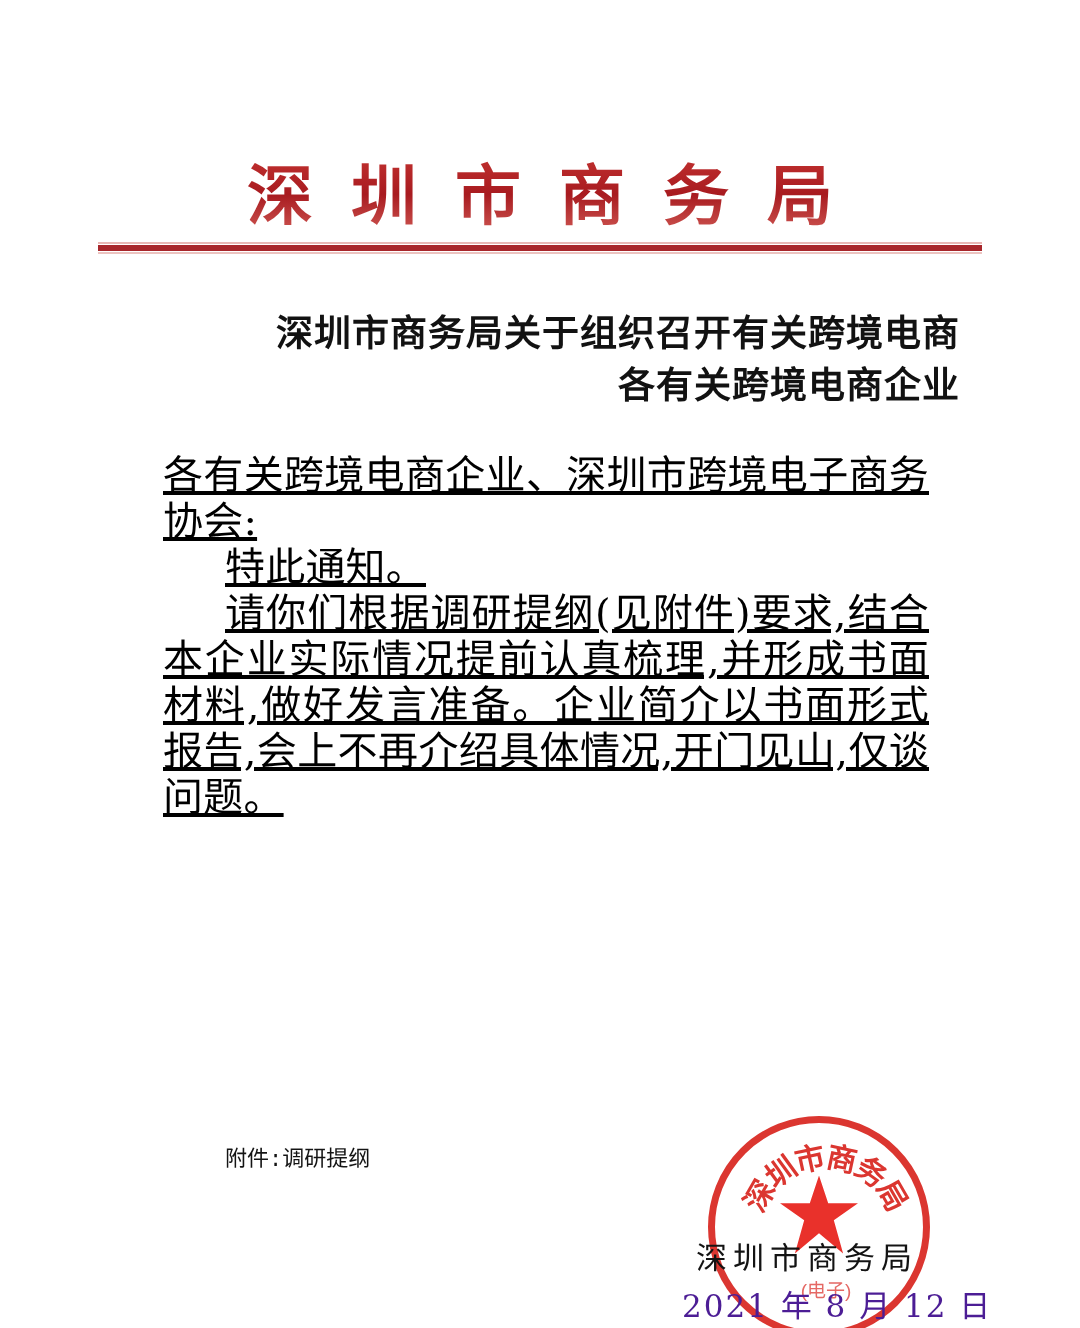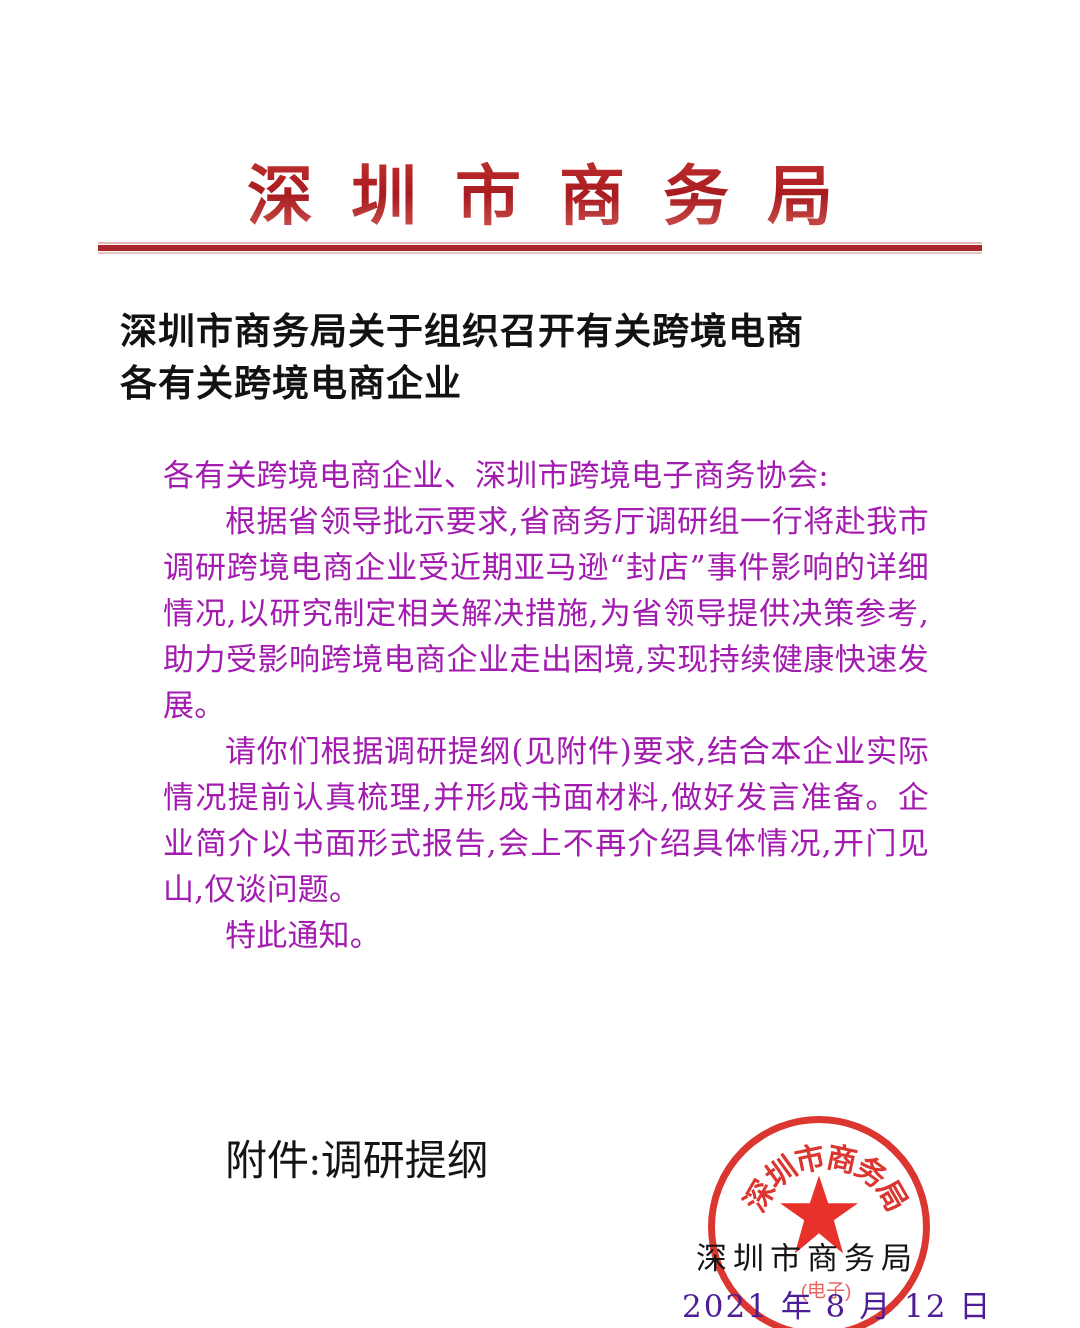--- a/index.html
+++ b/index.html
@@ -72,58 +72,59 @@
     width: 100%; height: 2px;
     background: #ecc3c0;
   }
 
   
   .doc-title {
     position: absolute;
     left: 120px;
     top: 284px;
     width: 840px;
-    text-align: left;
-    font-family: Liberation Mono, monospace;
+    text-align: right;
+    font-family: Liberation Sans, sans-serif;
     font-size: 37px;
     font-weight: 700;
     line-height: 52px;
     letter-spacing: 1px;
     color: #121212;
   }
   .doc-title-line { display: block; }
 
   
   .body-block {
     position: absolute;
     left: 163px;
     top: 428px;
     width: 766px;
   }
 
   .para {
     font-family: "DejaVu Serif", "Liberation Serif", serif;
-    font-size: 31px;
+    font-size: 40px;
     line-height: 46px;
     letter-spacing: 0.2px;
-    color: #a21caf;
+    color: #000000;
     text-align: justify;
     text-justify: inter-character;
     margin: 0;
+    text-decoration: underline;
   }
   .para.indent { text-indent: 62px; }
   .para.salutation { text-indent: 0; }
 
   .attachment {
     position: absolute;
     left: 163px;
     top: 1114px;
     width: 600px;
-    font-family: Liberation Serif, serif;
-    font-size: 42px;
+    font-family: Liberation Mono, monospace;
+    font-size: 22px;
     line-height: 46px;
     color: #141414;
     text-indent: 62px;
   }
 
   
   .sign-area {
     position: absolute;
     left: 660px;
     top: 1086px;
@@ -224,23 +225,22 @@
     <div class="rule-thin-bot"></div>
   </div>
 
   <div class="doc-title">
     <span class="doc-title-line">深圳市商务局关于组织召开有关跨境电商</span>
     <span class="doc-title-line">各有关跨境电商企业</span>
   </div>
 
   <div class="body-block">
     <p class="para salutation">各有关跨境电商企业、深圳市跨境电子商务协会:</p>
-    <p class="para indent">根据省领导批示要求,省商务厅调研组一行将赴我市调研跨境电商企业受近期亚马逊“封店”事件影响的详细情况,以研究制定相关解决措施,为省领导提供决策参考,助力受影响跨境电商企业走出困境,实现持续健康快速发展。</p>
+    <p class="para indent">特此通知。</p>
     <p class="para indent">请你们根据调研提纲(见附件)要求,结合本企业实际情况提前认真梳理,并形成书面材料,做好发言准备。企业简介以书面形式报告,会上不再介绍具体情况,开门见山,仅谈问题。</p>
-    <p class="para indent">特此通知。</p>
   </div>
 
   <div class="attachment">附件:调研提纲</div>
 
   <div class="sign-area">
 
     <div class="seal">
       <div class="seal-arc">
         <span class="seal-arc-char" style="transform: translate(-65.82px, -38px) rotate(-60deg);">深</span>
         <span class="seal-arc-char" style="transform: translate(-44.67px, -61.49px) rotate(-36deg);">圳</span>

